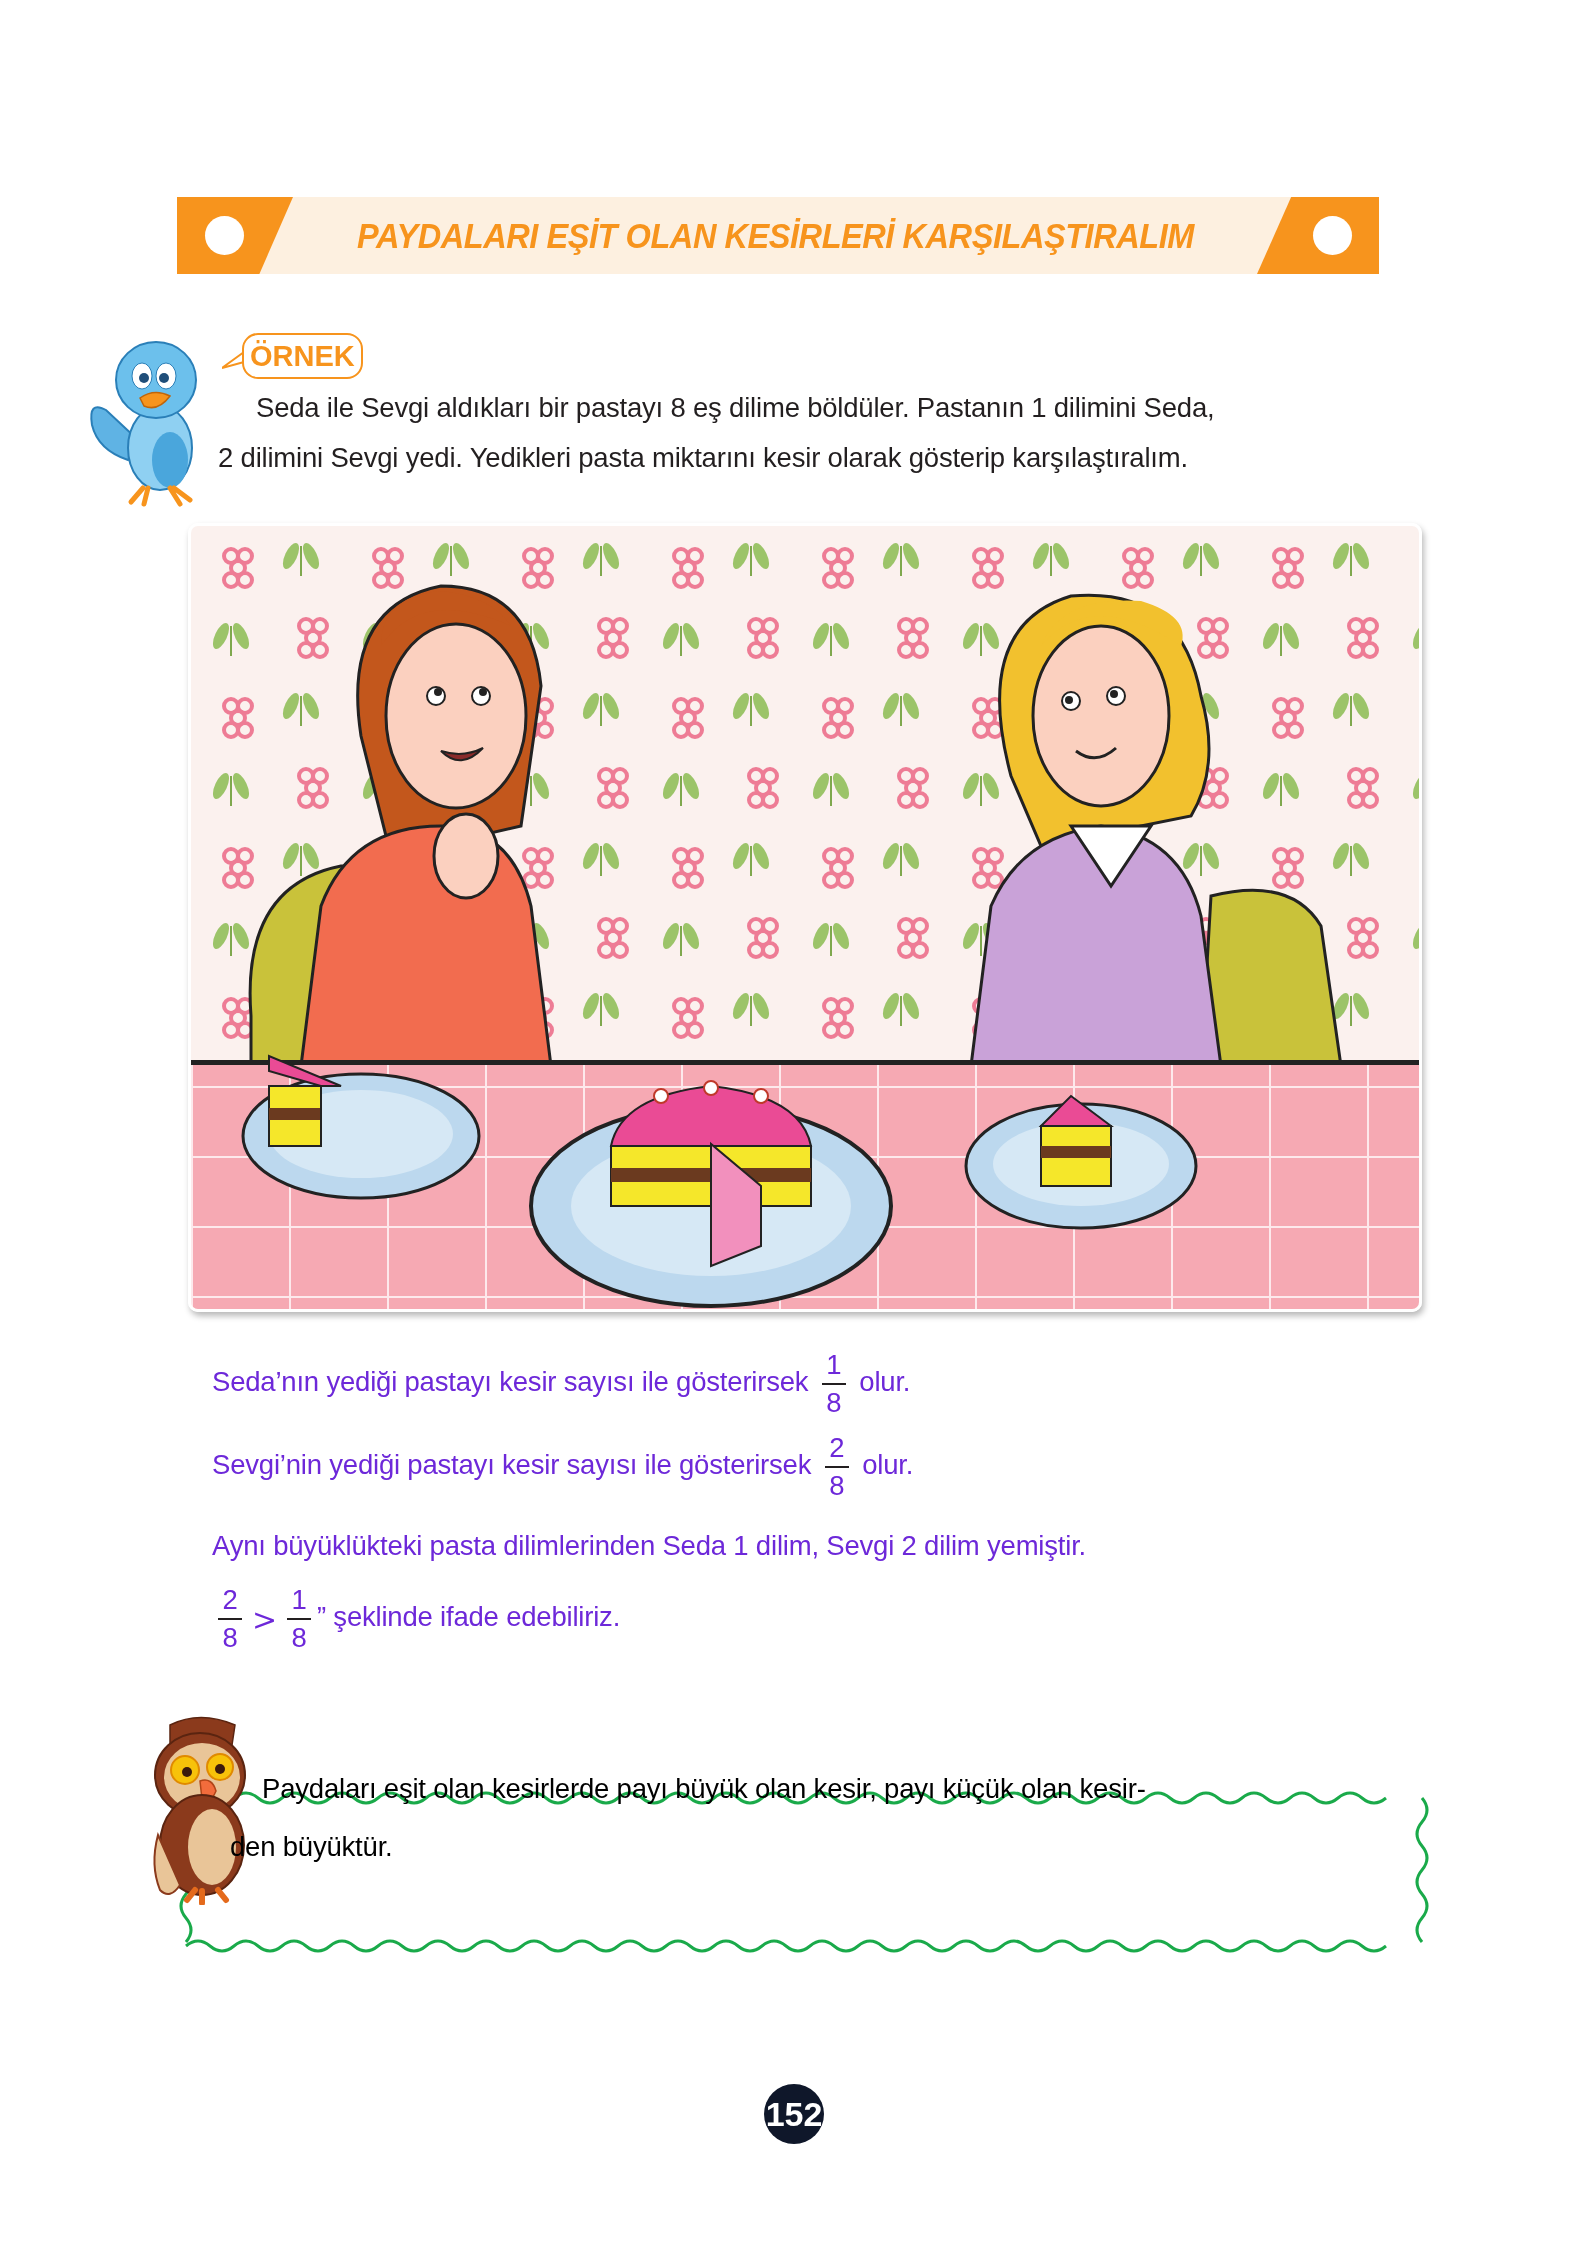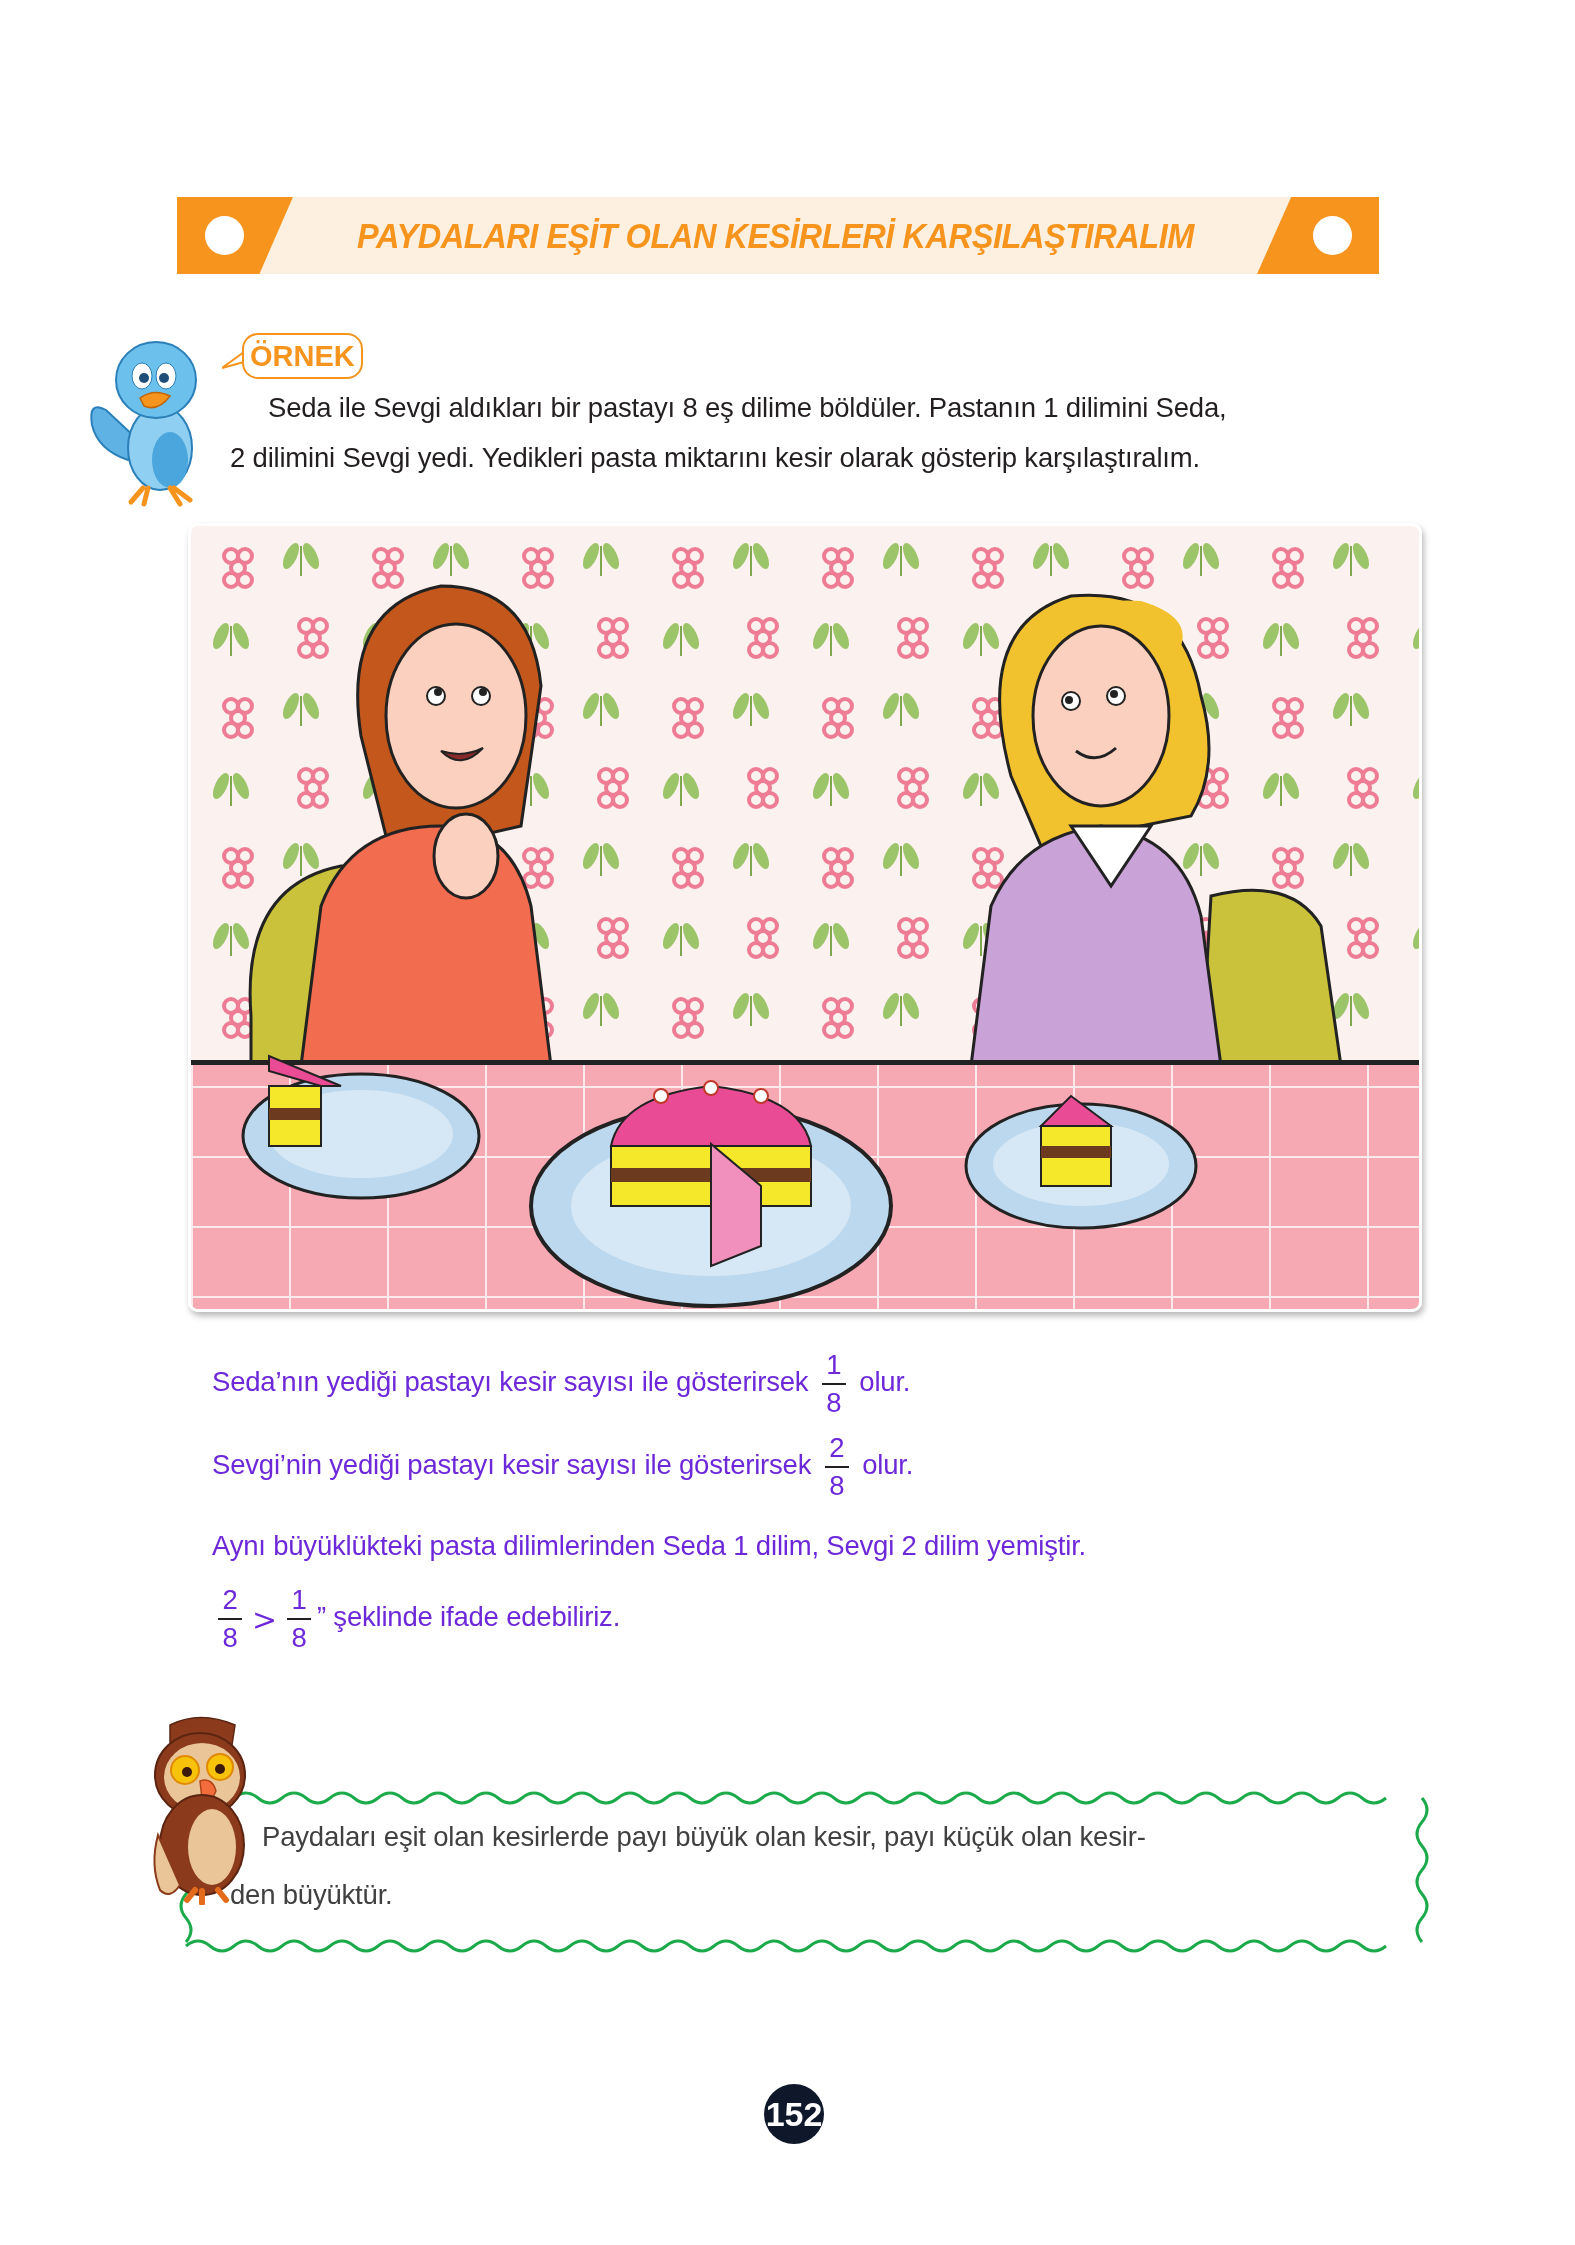--- a/index.html
+++ b/index.html
@@ -17,36 +17,36 @@
                   text-align:center; color:#f7941d; font-weight:bold; font-style:italic; font-size:35px;
                   letter-spacing:-0.5px; transform:scaleX(0.93); transform-origin:center; }
 
   
   .bird { left:88px; top:330px; width:130px; height:180px; }
   .ornek { left:242px; top:333px; height:42px; padding:0 6px; border:2px solid #f7941d; border-radius:16px;
            color:#f7941d; font-weight:bold; font-size:29px; line-height:42px; background:#fff; }
   .ornek-tail { left:222px; top:350px; width:24px; height:20px; }
 
   .para { left:222px; font-size:27.5px; line-height:50px; color:#231f20; letter-spacing:-0.2px; }
-  .p1 { top:383px; width:1220px;margin-left:12px; }
+  .p1 { top:383px; width:1220px; }
 
   
   .illus { left:188px; top:523px; width:1234px; height:789px; border-radius:10px; overflow:hidden;
            box-shadow:2px 4px 6px rgba(0,0,0,0.28); border:3px solid #ffffff; box-sizing:border-box; }
 
   
   .line { left:212px; font-size:27.5px; color:#6d28d9; letter-spacing:-0.2px; white-space:nowrap; }
   .frac { display:inline-block; vertical-align:middle; text-align:center; margin:0 6px; }
   .frac .num, .frac .den { display:block; font-size:27.5px; line-height:30px; }
   .frac .bar { display:block; height:2px; background:#231f20; width:24px; margin:3px auto; }
   .gt { font-family:"DejaVu Serif", serif; font-size:30px; vertical-align:middle; margin:0 4px; }
 
   
   .rule-box { left:176px; top:1790px; width:1260px; height:164px; }
-  .rule-text { left:230px; top:1808px; width:1180px; font-size:27.5px; line-height:58px; color:#404040; letter-spacing:-0.2px; }
+  .rule-text { left:230px; top:1760px; width:1180px; font-size:27.5px; line-height:58px; color:#000000; letter-spacing:-0.2px; }
   .owl { left:140px; top:1715px; width:120px; height:190px; }
 
   
   .pagenum { left:764px; top:2084px; width:60px; height:60px; border-radius:50%; background:#0f172a;
              color:#fff; font-weight:bold; font-size:34px; line-height:60px; text-align:center; }
 </style>
 </head>
 <body>
 
 <div class="abs banner">

